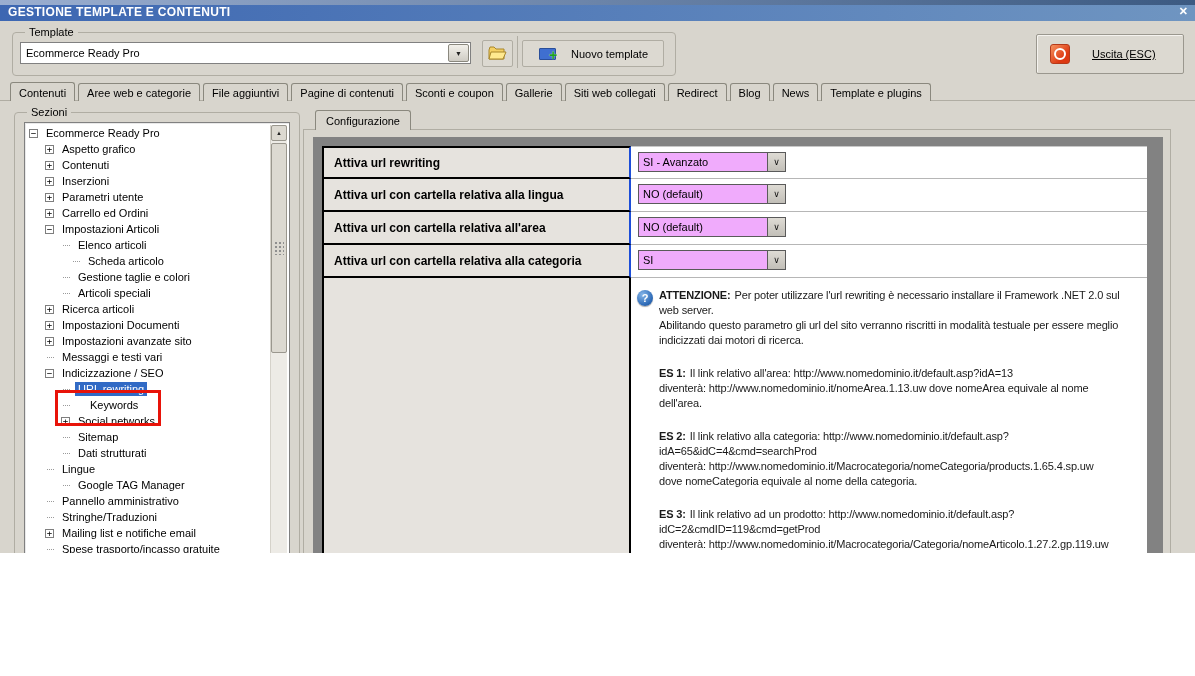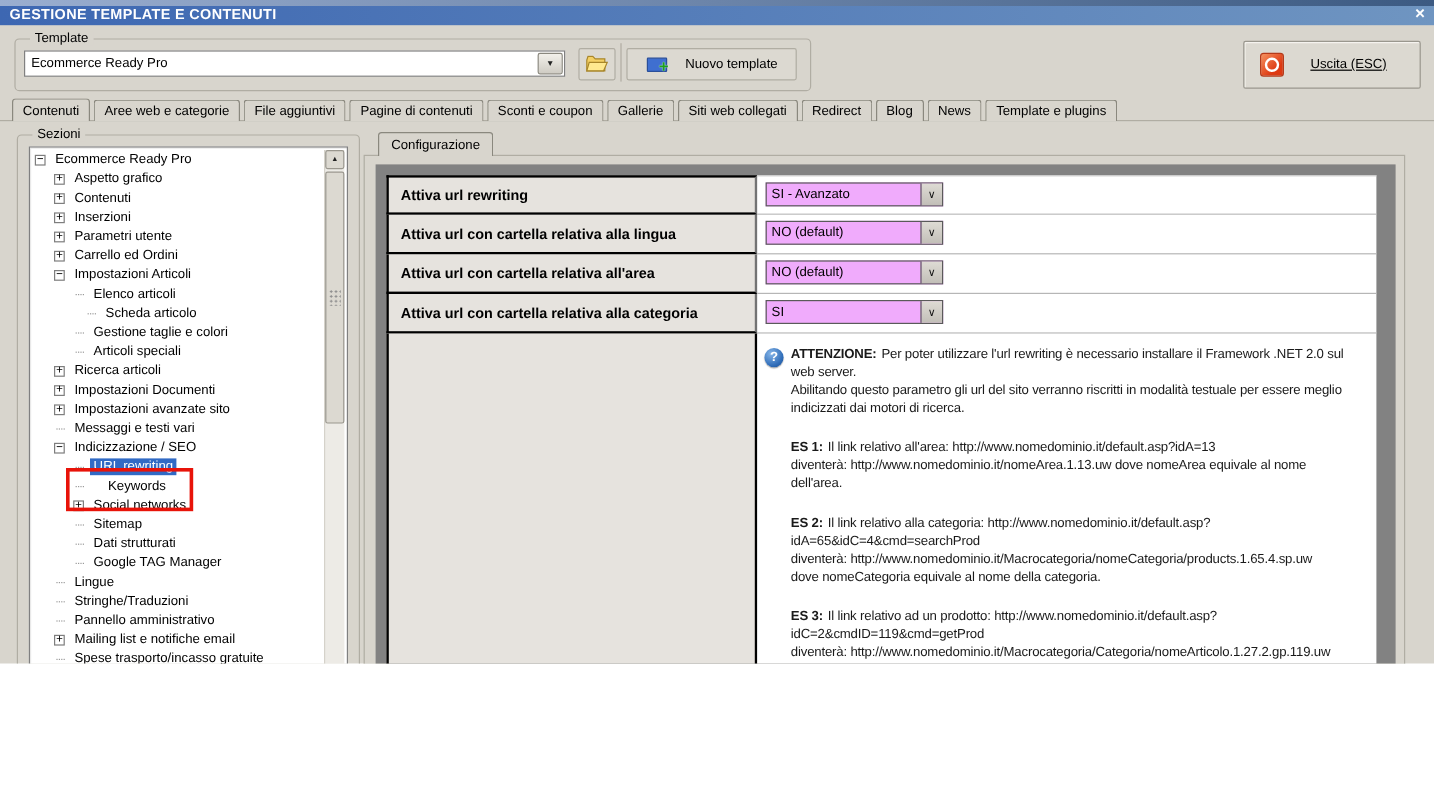--- a/index.html
+++ b/index.html
@@ -86,21 +86,21 @@
   
   .rpanel{position:absolute;left:303px;top:129px;width:868px;height:521px;
     border:1px solid #b0ada3;background:var(--bg);box-sizing:border-box;}
   .cfg-tab{position:absolute;left:315px;top:110px;height:20px;padding:4px 10px 0 10px;font-size:11px;
     background:var(--bg);border:1px solid #8a887e;border-bottom:none;border-radius:3px 3px 0 0;
     z-index:4;box-sizing:border-box;}
   .gray-panel{position:absolute;left:313px;top:137px;width:850px;height:500px;background:var(--graypanel);}
   .cfg-table{position:absolute;left:322px;top:146px;width:825px;height:444px;display:flex;flex-direction:column;}
   .cfg-row{display:flex;height:33px;flex:0 0 33px;}
   .cfg-label{flex:0 0 309px;width:309px;background:#e6e3de;border-left:2px solid #000;
-    border-right:2px solid #737373;border-bottom:2px solid #000;box-sizing:border-box;
+    border-right:2px solid #1d4ed8;border-bottom:2px solid #000;box-sizing:border-box;
     display:flex;align-items:center;padding-left:10px;font-weight:bold;font-size:12px;color:#000;}
   .cfg-row:first-child .cfg-label{border-top:2px solid #000;}
   .cfg-value{flex:1;background:#fff;border-bottom:1px solid #b6b6b6;box-sizing:border-box;padding:5px 0 0 7px;}
   .cfg-row:first-child .cfg-value{border-top:1px solid #c8c8c8;}
   .cfg-rest{display:flex;flex:1;min-height:0;}
   .cfg-label-rest{flex:0 0 309px;width:309px;background:#e6e3de;border-left:2px solid #000;
     border-right:2px solid #000;border-bottom:2px solid #000;box-sizing:border-box;}
   .cfg-help{flex:1;background:#fff;position:relative;box-sizing:border-box;overflow:hidden;}
   .dd{width:148px;height:20px;border:1px solid #5a5a5a;background:#f0abfc;display:flex;box-sizing:border-box;}
   .dd-text{flex:1;font-size:11px;padding:3px 4px;white-space:nowrap;overflow:hidden;}
@@ -262,35 +262,35 @@
           <span class="tlabel">Social networks</span>
         </div>
         <div class="trow" style="padding-left: 34px;">
           <span class="tconn"></span>
           <span class="tlabel">Sitemap</span>
         </div>
         <div class="trow" style="padding-left: 34px;">
           <span class="tconn"></span>
           <span class="tlabel">Dati strutturati</span>
         </div>
+        <div class="trow" style="padding-left: 18px;">
+          <span class="tconn"></span>
+          <span class="tlabel">Lingue</span>
+        </div>
         <div class="trow" style="padding-left: 34px;">
           <span class="tconn"></span>
           <span class="tlabel">Google TAG Manager</span>
         </div>
         <div class="trow" style="padding-left: 18px;">
           <span class="tconn"></span>
-          <span class="tlabel">Lingue</span>
+          <span class="tlabel">Pannello amministrativo</span>
         </div>
         <div class="trow" style="padding-left: 18px;">
           <span class="tconn"></span>
           <span class="tlabel">Stringhe/Traduzioni</span>
-        </div>
-        <div class="trow" style="padding-left: 18px;">
-          <span class="tconn"></span>
-          <span class="tlabel">Pannello amministrativo</span>
         </div>
         <div class="trow" style="padding-left: 18px;">
           <span class="texp">+</span>
           <span class="tlabel">Mailing list e notifiche email</span>
         </div>
         <div class="trow" style="padding-left: 18px;">
           <span class="tconn"></span>
           <span class="tlabel">Spese trasporto/incasso gratuite</span>
         </div>
       </div>

